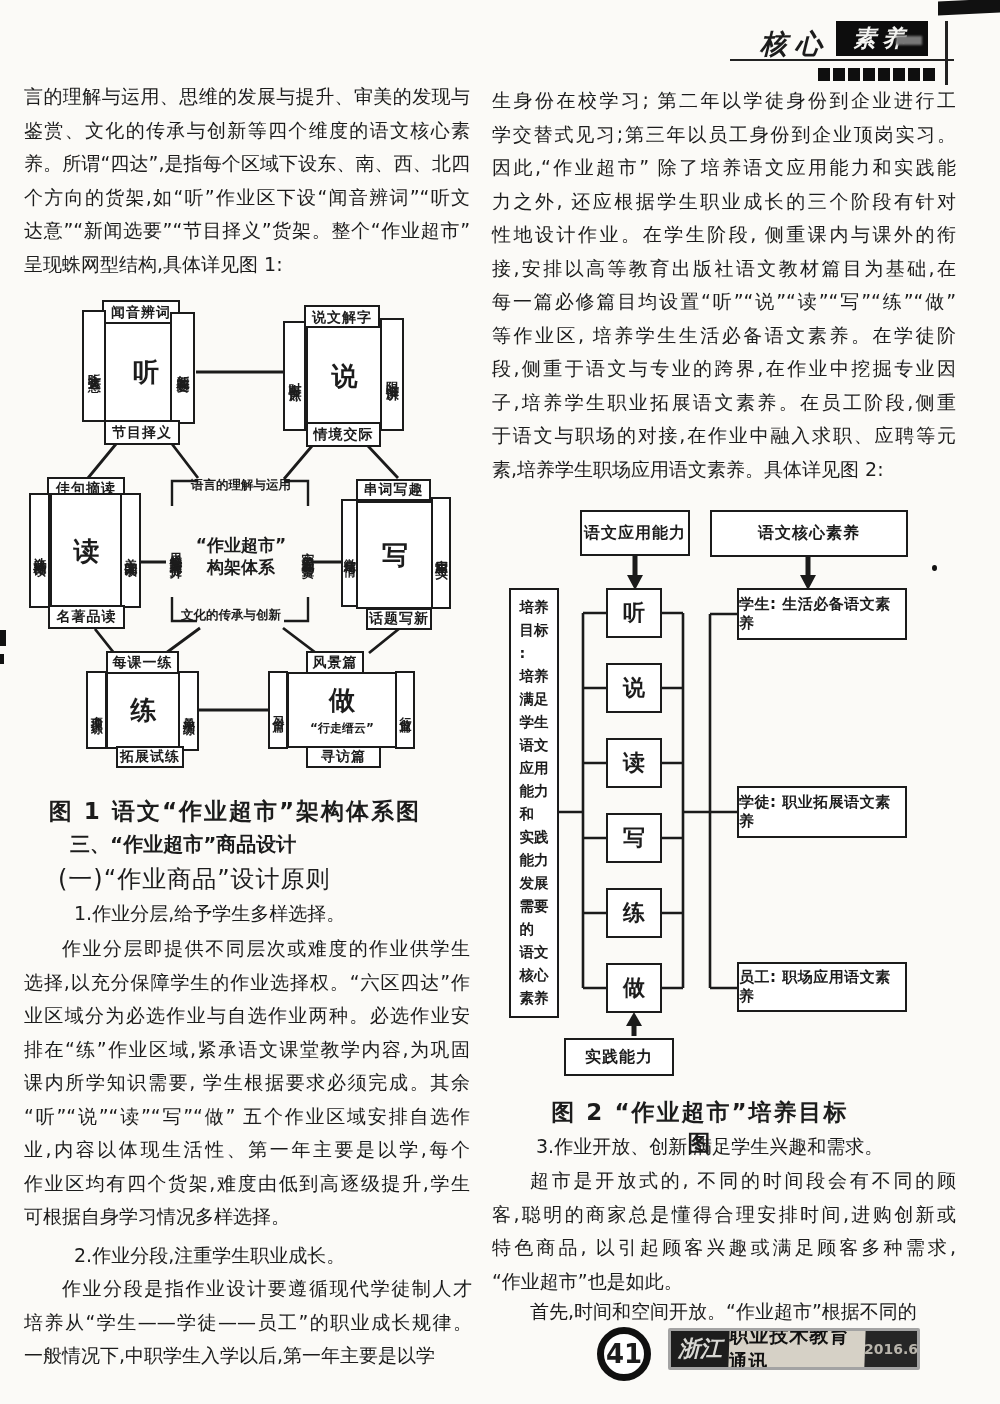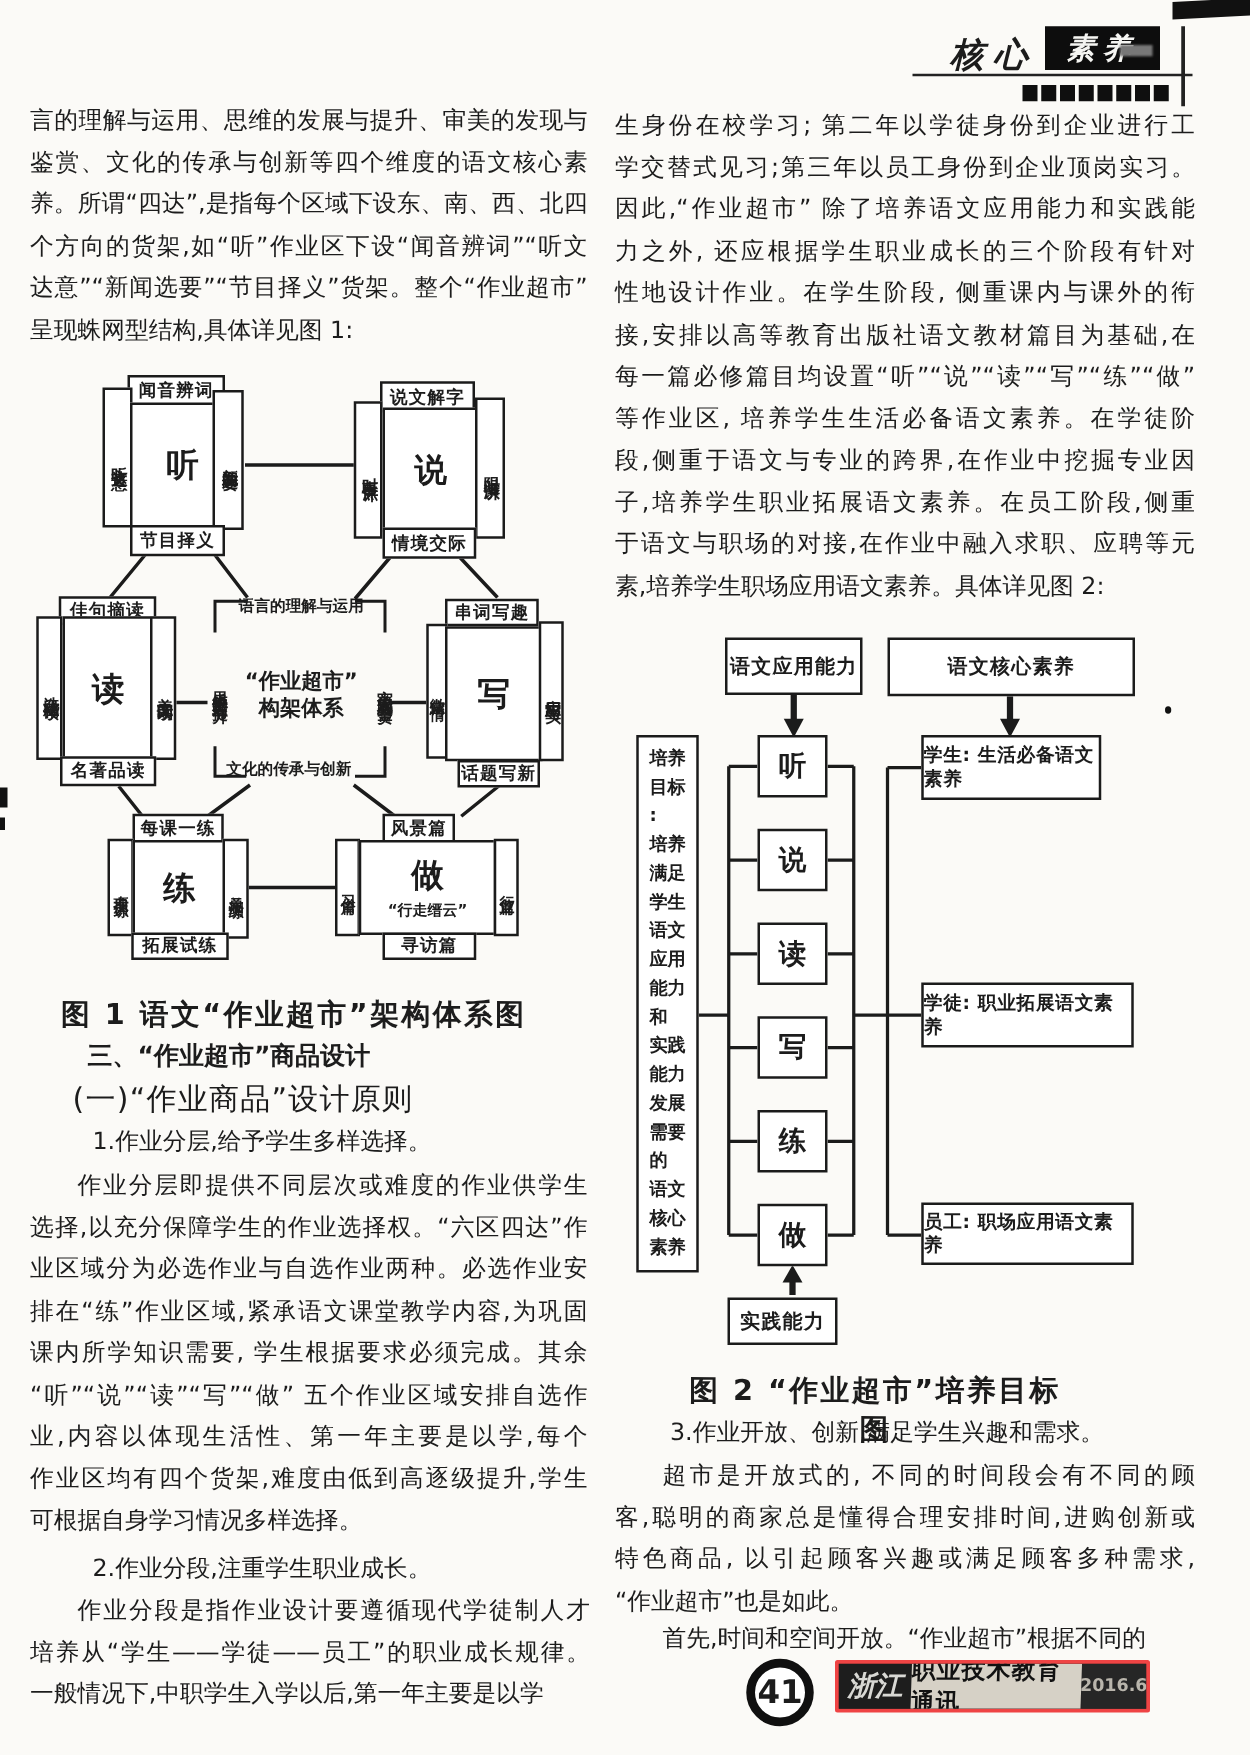--- a/index.html
+++ b/index.html
@@ -43,21 +43,21 @@
   
   .brand-left{font-size:27px;font-weight:bold;font-style:italic;letter-spacing:8px}
   .brand-box{background:#0d0d0d;color:#f5f5f2;display:flex;align-items:center;justify-content:center;
     font-size:23px;font-weight:bold;font-style:italic;letter-spacing:6px}
   .sq{width:12px;height:13px;background:#0f0f0f;display:inline-block;margin-right:3px}
   
   .pagecirc{
     width:54px;height:54px;border-radius:50%;border:7px solid #101010;background:#fff;
     display:flex;align-items:center;justify-content:center;font-size:26px;font-weight:bold;
   }
-  .banner{display:flex;align-items:stretch;background:#222;border:3px solid #ef4444;border-radius:2px;overflow:hidden}
+  .banner{display:flex;align-items:stretch;background:#222;border:3px solid #a3a3a3;border-radius:2px;overflow:hidden}
   .banner .zone1{width:58px;display:flex;align-items:center;justify-content:center;
     color:#d8d8d4;font-weight:bold;font-size:22px;font-style:italic;background:#1d1d1d}
   .banner .zone2{flex:1;display:flex;align-items:center;justify-content:center;background:#d6d1c6;
     color:#111;font-weight:bold;font-size:19px;letter-spacing:1px;transform:skewX(-2deg)}
   .banner .zone3{width:52px;display:flex;align-items:center;justify-content:center;color:#b9b5ac;font-size:14px;font-weight:bold;background:#262626}
   .artifact{position:absolute;background:#111;z-index:5}
 </style>
 </head>
 <body>
 
@@ -170,21 +170,21 @@
 <div class="box shelf-h" style="left:356px;top:479px;width:75px;height:22px">串词写趣</div>
 <div class="box shelf-v vtext" style="left:341px;top:499px;width:17px;height:108px;font-size:12px">微信写情</div>
 <div class="box bigchar" style="left:356px;top:501px;width:78px;height:108px">写</div>
 <div class="box shelf-v vtext" style="left:431px;top:497px;width:20px;height:112px">应用写实</div>
 <div class="box shelf-h" style="left:366px;top:608px;width:66px;height:22px">话题写新</div>
 
 <div class="box shelf-h" style="left:106px;top:651px;width:73px;height:23px">每课一练</div>
 <div class="box shelf-v vtext" style="left:86px;top:671px;width:21px;height:78px;font-size:12px">专项训练</div>
 <div class="box bigchar" style="left:106px;top:672px;width:75px;height:77px">练</div>
 <div class="box shelf-v vtext" style="left:178px;top:671px;width:21px;height:80px;font-size:12px">单元测练</div>
-<div class="box shelf-h" style="left:105px;top:746px;width:78px;height:22px">拓展试练</div>
+<div class="box shelf-h" style="left:116px;top:746px;width:68px;height:22px">拓展试练</div>
 
 <div class="box shelf-h" style="left:306px;top:651px;width:58px;height:23px">风景篇</div>
 <div class="box shelf-v vtext" style="left:268px;top:671px;width:20px;height:78px;font-size:12px">习俗篇</div>
 <div class="box cluster-center" style="left:287px;top:672px;width:110px;height:76px">
   <span class="bigchar">做</span>
   <span class="subtag">“行走缙云”</span>
 </div>
 <div class="box shelf-v vtext" style="left:395px;top:671px;width:20px;height:78px;font-size:12px">行业篇</div>
 <div class="box shelf-h" style="left:306px;top:746px;width:75px;height:22px">寻访篇</div>
 
@@ -216,24 +216,24 @@
 核心
 素养</div>
 
 <div class="box f2chain" style="left:606px;top:588px;width:56px;height:50px">听</div>
 <div class="box f2chain" style="left:606px;top:663px;width:56px;height:50px">说</div>
 <div class="box f2chain" style="left:606px;top:738px;width:56px;height:50px">读</div>
 <div class="box f2chain" style="left:606px;top:813px;width:56px;height:50px">写</div>
 <div class="box f2chain" style="left:606px;top:888px;width:56px;height:50px">练</div>
 <div class="box f2chain" style="left:606px;top:963px;width:56px;height:50px">做</div>
 
-<div class="box f2stage" style="left:737px;top:588px;width:144px;height:52px">学生: 生活必备语文素养</div>
+<div class="box f2stage" style="left:737px;top:588px;width:170px;height:52px">学生: 生活必备语文素养</div>
 <div class="box f2stage" style="left:737px;top:786px;width:170px;height:52px">学徒: 职业拓展语文素养</div>
 <div class="box f2stage" style="left:737px;top:962px;width:170px;height:50px">员工: 职场应用语文素养</div>
-<div class="box f2label" style="left:582px;top:1038px;width:88px;height:38px">实践能力</div>
+<div class="box f2label" style="left:564px;top:1038px;width:110px;height:38px">实践能力</div>
 
 <div class="abs pagecirc" style="left:597px;top:1327px">
   <span>41</span>
 </div>
 <div class="abs banner" style="left:668px;top:1328px;width:252px;height:42px">
   <div class="zone1">浙江</div>
   <div class="zone2">职业技术教育通讯</div>
   <div class="zone3">2016.6</div>
 </div>
 

